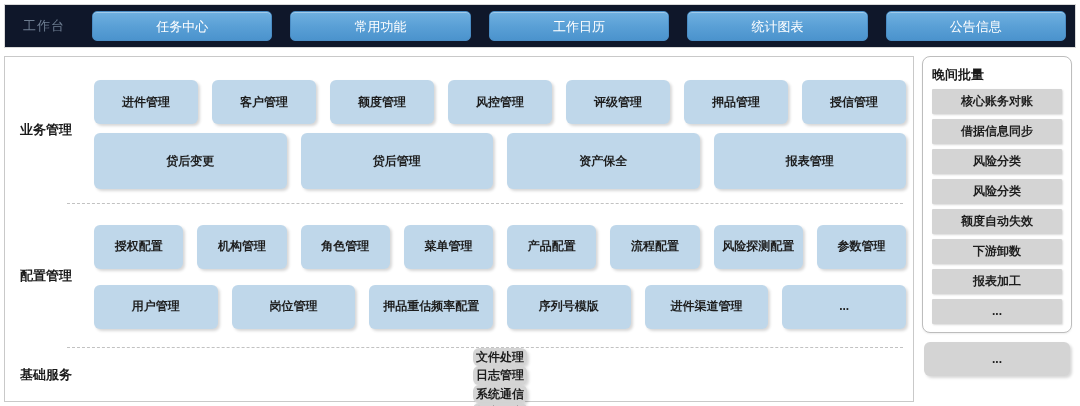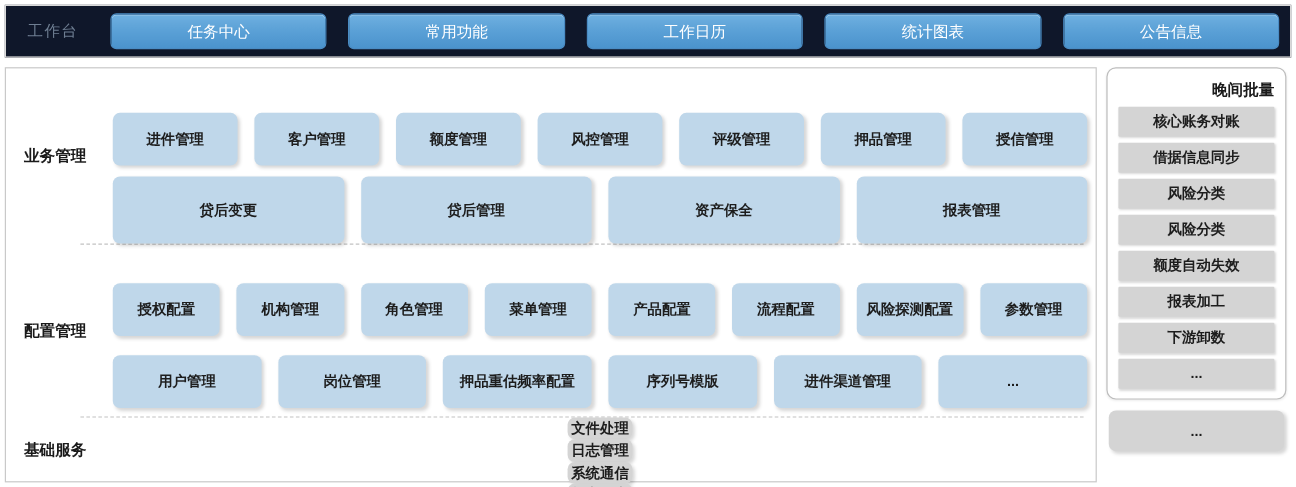--- a/index.html
+++ b/index.html
@@ -43,21 +43,21 @@
   .section { display: flex; align-items: center; position: relative; }
   .sec-business { height: 146px; }
   .sec-config   { height: 143px; }
   .sec-base     { height: 53px; }
 
   .sec-label {
     flex: 0 0 82px; width: 82px;
     text-align: center;
     font-size: 13px; font-weight: bold; color: #1a1a1a;
   }
-  .sec-rows { flex: 1; display: flex; flex-direction: column; justify-content: flex-end; height: 100%; }
+  .sec-rows { flex: 1; display: flex; flex-direction: column; justify-content: center; height: 100%; }
 
   .row { display: flex; align-items: center; }
   .row-b1 { height: 62px; }
   .row-b2 { height: 56px; }
   .row-c1 { height: 62px; }
   .row-c2 { height: 58px; }
   .row-base { height: 53px; flex-direction: column; }
 
   .divider {
     height: 0; border-top: 1px dashed #c2c2c2;
@@ -94,21 +94,21 @@
   }
   .batch-card {
     width: 150px;
     border: 1px solid #bdbdbd; border-radius: 8px;
     background: #ffffff;
     padding: 6px 9px 8px 9px;
     display: flex; flex-direction: column;
     box-shadow: 0 1px 2px rgba(0,0,0,.07);
   }
   .batch-title {
-    text-align: right; font-size: 13px; font-weight: bold; color: #1a1a1a;
+    text-align: left; font-size: 13px; font-weight: bold; color: #1a1a1a;
     padding: 3px 0 5px 0;
   }
   .batch-item {
     height: 25px; line-height: 25px;
     margin-bottom: 5px;
     text-align: center;
     font-size: 12px; font-weight: bold; color: #1d1d1d;
     background: #d4d4d4; border-radius: 1px;
     box-shadow: 1px 1px 2px rgba(0,0,0,.15);
     cursor: pointer;
@@ -206,20 +206,20 @@
   </div>
 
   <div class="right">
     <div class="batch-card">
       <div class="batch-title">晚间批量</div>
       <div class="batch-item">核心账务对账</div>
       <div class="batch-item">借据信息同步</div>
       <div class="batch-item">风险分类</div>
       <div class="batch-item">风险分类</div>
       <div class="batch-item">额度自动失效</div>
+      <div class="batch-item">下游卸数</div>
       <div class="batch-item">报表加工</div>
-      <div class="batch-item">下游卸数</div>
       <div class="batch-item">...</div>
     </div>
     <div class="right-more">...</div>
   </div>
 
 </div>
 
 </body></html>

